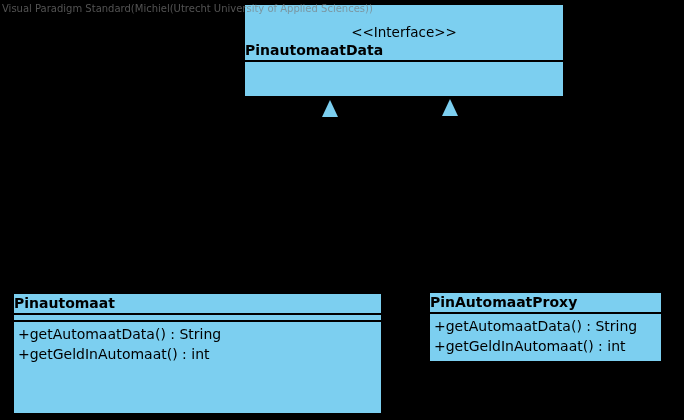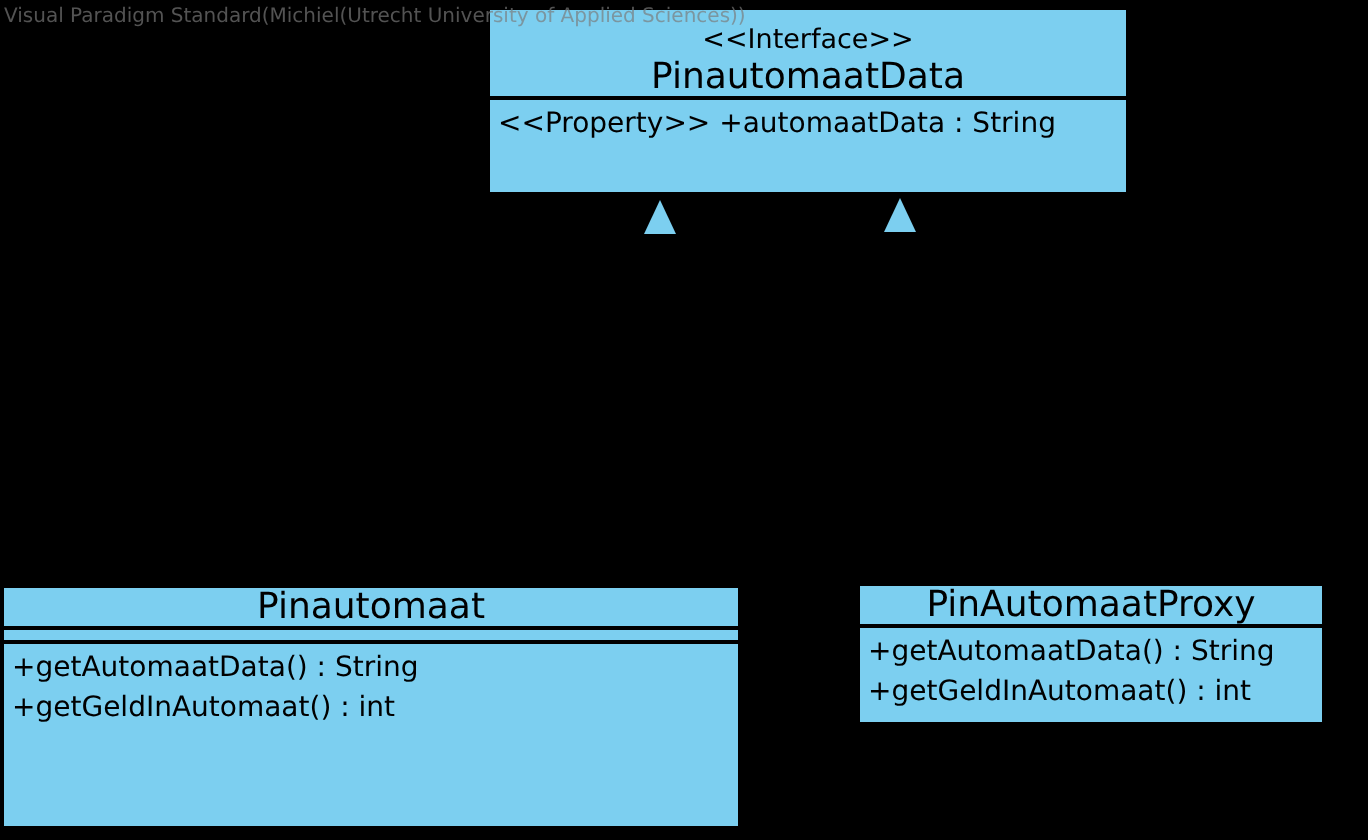--- a/index.html
+++ b/index.html
@@ -41,27 +41,26 @@
   }
   .compartment { border-bottom: 2px solid var(--node-border); }
   .compartment:last-child { border-bottom: none; flex: 1; }
   .stereotype {
     text-align: center;
     font-size: 13.5px;
     line-height: 18px;
     white-space: nowrap;
   }
   .class-name {
-    text-align: center;
-    font-weight: normal;
-    font-size: 18px;
+    font-weight: bold;
+    font-size: 14px;
     line-height: 19px;
     white-space: nowrap;
   }
-  .title-comp { padding-top: 6px; }
+  .title-comp { padding-top: 18px; }
   .members { padding: 2px 0 3px 0; }
   .member {
     font-size: 14px;
     line-height: 20px;
     padding: 0 4px;
     white-space: nowrap;
   }
   .arrowhead {
     position: absolute;
     width: 0;
@@ -70,41 +69,40 @@
     border-right: 8px solid transparent;
     border-bottom: 17px solid var(--node-fill);
   }
   .connector {
     position: absolute;
     width: 0;
     border-left: 1px dashed var(--node-border);
   }
   
   #interface-box  { left: 243px; top: 3px;   width: 322px; height: 95px;  }
-  #pinautomaat-box{ left: 0;   top: 292px; width: 371px; height: 123px; }
+  #pinautomaat-box{ left: 12px;   top: 292px; width: 371px; height: 123px; }
   #proxy-box      { left: 428px; top: 291px; width: 235px; height: 72px;  }
   #arrowhead-left { left: 322px; top: 100px; }
   #arrowhead-right{ left: 442px; top: 99px;  }
   #connector-left { left: 329px; top: 117px; height: 175px; }
   #connector-right{ left: 449px; top: 116px; height: 175px; }
 </style>
 </head>
 <body>
 
 <div class="canvas">
 
   <div class="watermark">Visual Paradigm Standard(Michiel(Utrecht University of Applied Sciences))</div>
 
   <div class="uml-box" id="interface-box">
     <div class="compartment title-comp">
       <div class="stereotype">&lt;&lt;Interface&gt;&gt;</div>
       <div class="class-name">PinautomaatData</div>
     </div>
     <div class="compartment members">
-      <div class="member">&lt;&lt;Property&gt;&gt; +automaatData : String</div>
     </div>
   </div>
 
   <div class="connector" id="connector-left"></div>
   <div class="connector" id="connector-right"></div>
 
   <div class="arrowhead" id="arrowhead-left"></div>
   <div class="arrowhead" id="arrowhead-right"></div>
 
   <div class="uml-box" id="pinautomaat-box">

